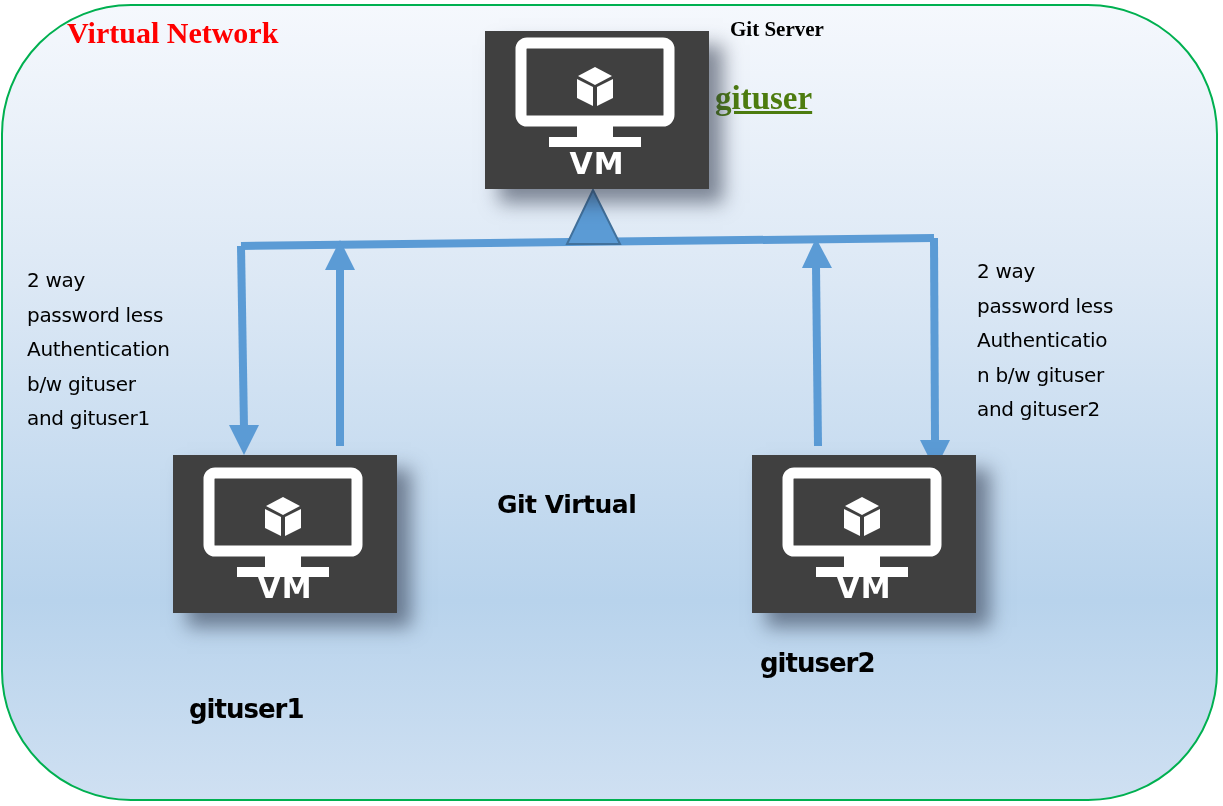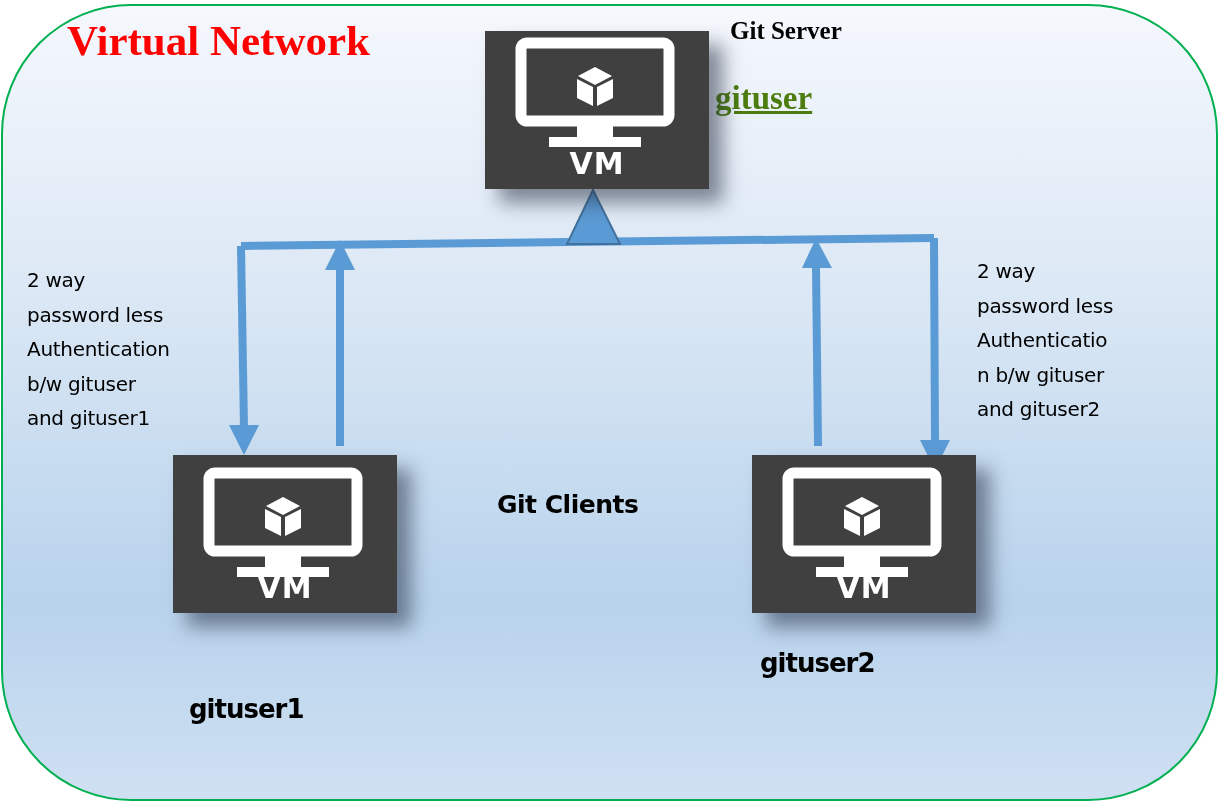--- a/index.html
+++ b/index.html
@@ -3,22 +3,22 @@
 <meta charset="utf-8">
 <style>
   html, body { margin: 0; padding: 0; }
   body { width: 1223px; height: 806px; background: #ffffff; position: relative; overflow: hidden; font-family: "Liberation Sans", sans-serif; }
   .vnet {
     position: absolute; left: 1px; top: 4px; width: 1217px; height: 797px;
     border: 2px solid #00b050; border-radius: 130px;
     background: linear-gradient(to bottom, #f5f8fd 0%, #dce8f5 35%, #b8d3ec 75%, #cfe0f2 100%);
     box-sizing: border-box;
   }
-  .title-red { position: absolute; left: 67px; top: 16px; color: #ff0000; font-family: "Liberation Serif", serif; font-weight: bold; font-size: 43px; }
-  .git-server { position: absolute; left: 730px; top: 17px; color: #000; font-family: "Liberation Serif", serif; font-weight: bold; font-size: 25px; }
+  .title-red { position: absolute; left: 67px; top: 16px; color: #ff0000; font-family: "Liberation Serif", serif; font-weight: bold; font-size: 30px; }
+  .git-server { position: absolute; left: 730px; top: 17px; color: #000; font-family: "Liberation Serif", serif; font-weight: bold; font-size: 21px; }
   .gituser { position: absolute; left: 715px; top: 80px; color: #4d7c0f; font-family: "Liberation Serif", serif; font-weight: bold; font-size: 33px; text-decoration: underline; }
   .note { position: absolute; color: #000; font-family: "DejaVu Sans", sans-serif; font-weight: normal; font-size: 20px; line-height: 34.5px; white-space: pre; letter-spacing: -0.3px; }
   .note-left { left: 27px; top: 263px; }
   .note-right { left: 977px; top: 254px; }
   .git-clients { position: absolute; left: 497px; top: 490px; font-family: "DejaVu Sans", sans-serif; font-weight: bold; font-size: 25px; color: #000; letter-spacing: -0.5px; }
   .label-user { position: absolute; font-family: "DejaVu Sans", sans-serif; font-weight: bold; font-size: 26px; color: #000; letter-spacing: -1px; }
   .u1 { left: 189px; top: 694px; }
   .u2 { left: 760px; top: 648px; }
   .vm {
     position: absolute; width: 224px; height: 158px; background: #404040;
@@ -92,16 +92,16 @@
 password less
 Authentication
 b/w gituser
 and gituser1</div>
 <div class="note note-right">2 way
 password less
 Authenticatio
 n b/w gituser
 and gituser2</div>
 
-<div class="git-clients">Git Clients</div>
+<div class="git-clients">Git Virtual</div>
 
 <div class="label-user u1">gituser1</div>
 <div class="label-user u2">gituser2</div>
 
 </body></html>

